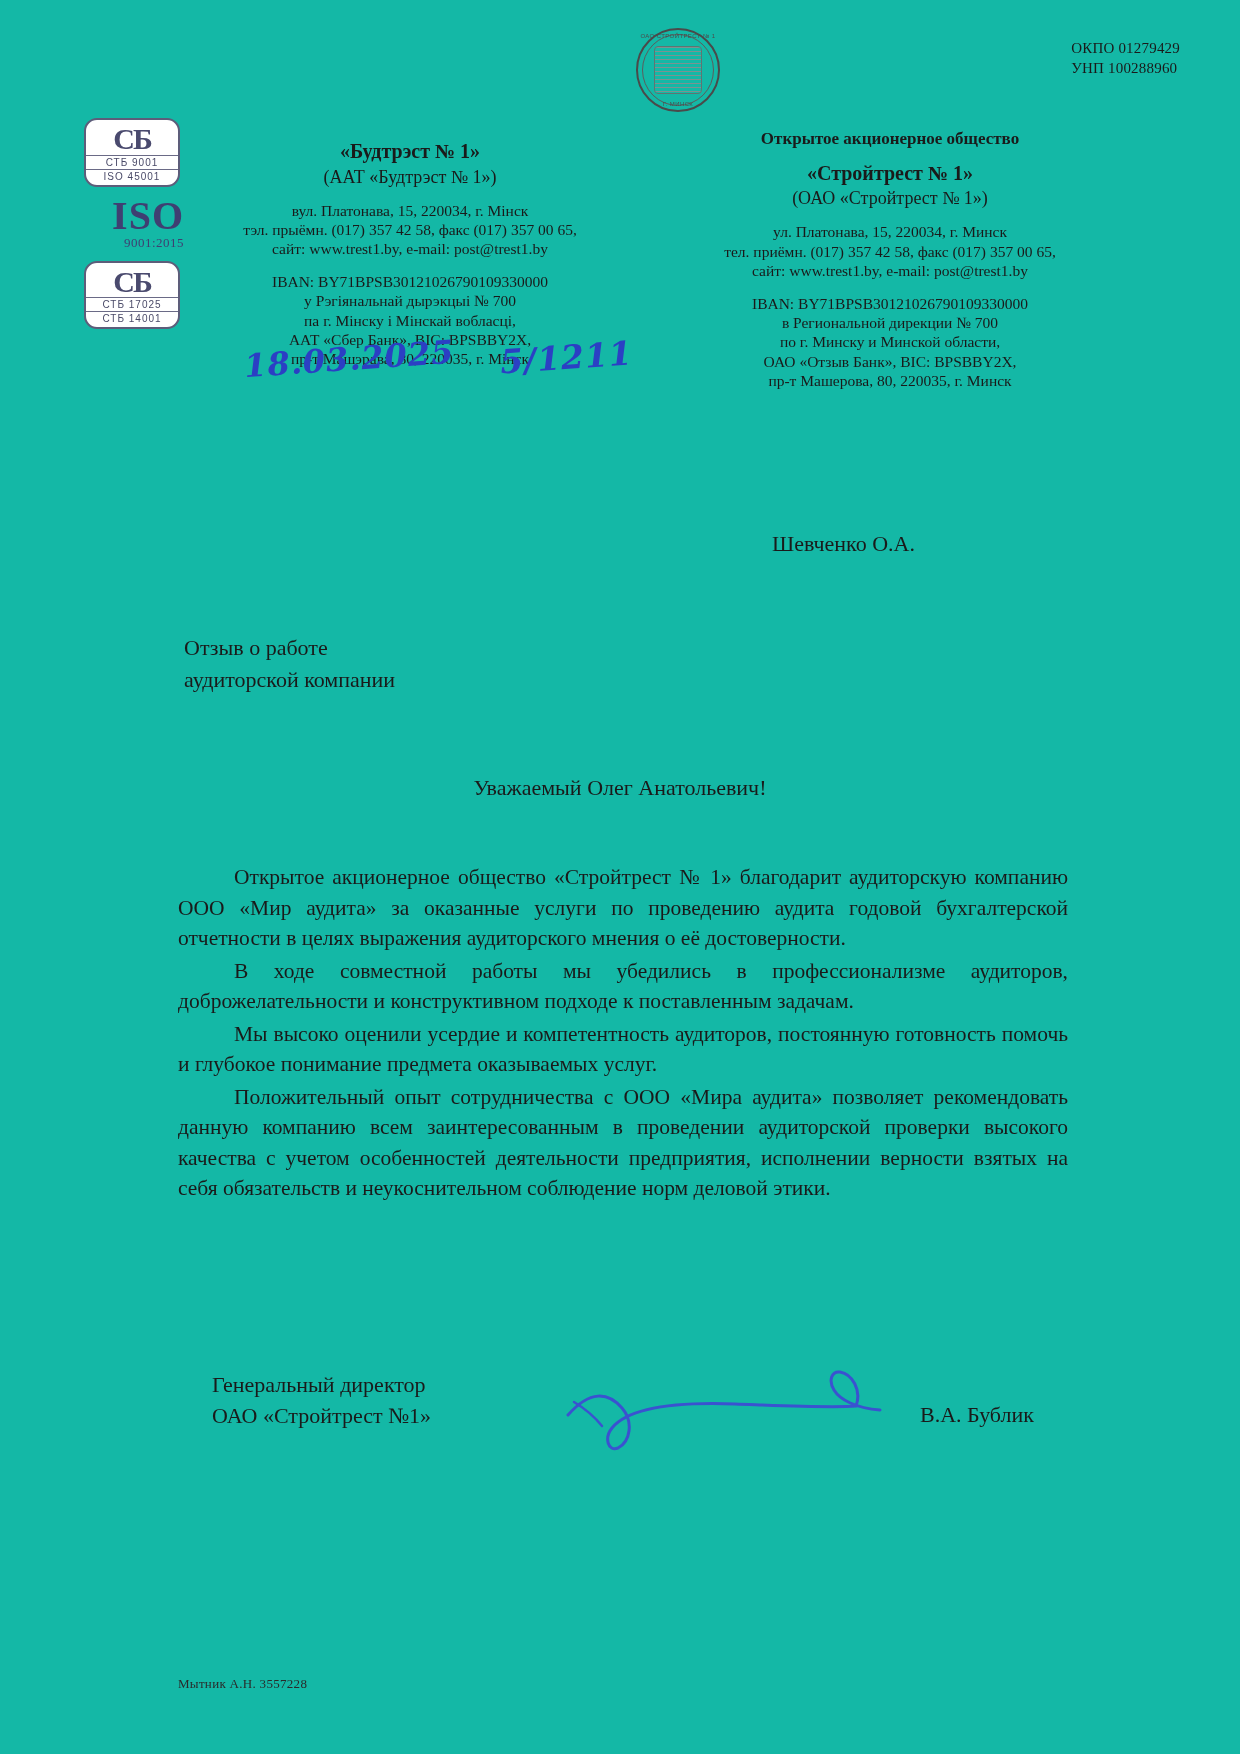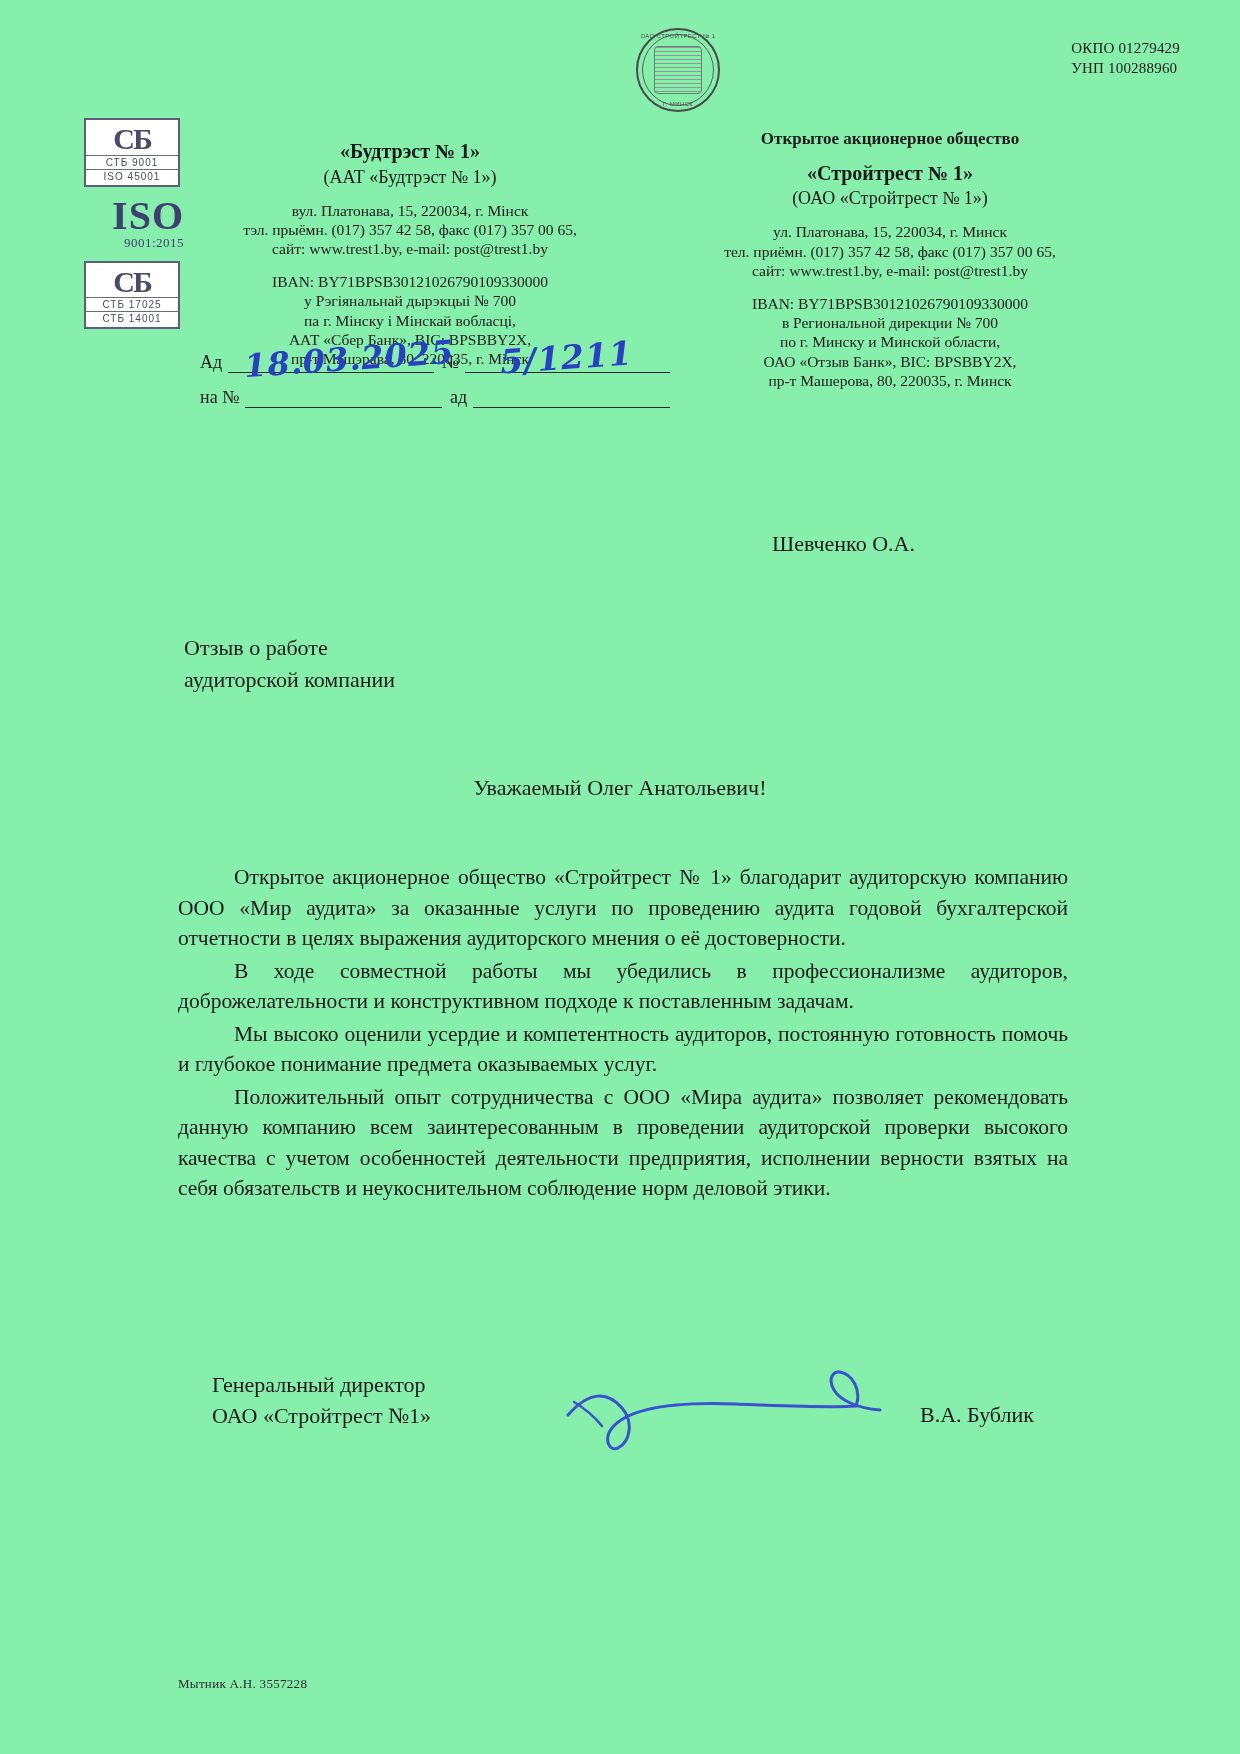--- a/index.html
+++ b/index.html
@@ -12,21 +12,21 @@
     height: 1754px;
     position: relative;
     font-family: "Liberation Serif", serif;
     color: #1a1a1a;
     overflow: hidden;
   }
 
   .page {
     position: absolute;
     inset: 0;
-    background: #86efac;
+    background: #14b8a6;
   }
 
   
   .okpo {
     position: absolute;
     top: 38px;
     right: 60px;
     text-align: left;
     font-size: 15px;
     line-height: 1.35;
@@ -78,21 +78,21 @@
   .certs {
     position: absolute;
     left: 84px;
     top: 118px;
     width: 110px;
   }
   .cert-box {
     width: 92px;
     margin-bottom: 10px;
     border: 2px solid #5d5d7a;
-    border-radius: 0;
+    border-radius: 13px;
     text-align: center;
     color: #4a4a68;
     background: #fff;
     padding-bottom: 2px;
   }
   .cert-logo {
     font-family: "Liberation Serif", serif;
     font-size: 30px;
     font-weight: bold;
     letter-spacing: -2px;
@@ -315,34 +315,20 @@
     </div>
     <div class="bank">
       <div>IBAN: BY71BPSB30121026790109330000</div>
       <div>в Региональной дирекции № 700</div>
       <div>по г. Минску и Минской области,</div>
       <div>ОАО «Отзыв Банк», BIC: BPSBBY2X,</div>
       <div>пр-т Машерова, 80, 220035, г. Минск</div>
     </div>
   </div>
 
-  <div class="datelines">
-    <div class="dl-row">
-      <span class="dl-label">Ад</span>
-      <span class="dl-rule"></span>
-      <span class="dl-label" style="padding-left:8px;">№</span>
-      <span class="dl-rule"></span>
-    </div>
-    <div class="dl-row">
-      <span class="dl-label">на №</span>
-      <span class="dl-rule"></span>
-      <span class="dl-label" style="padding-left:8px;">ад</span>
-      <span class="dl-rule"></span>
-    </div>
-  </div>
 
   <div class="hand date">18.03.2025</div>
   <div class="hand num">5/1211</div>
 
   <div class="addressee">
     <div>Шевченко О.А.</div>
   </div>
 
   <div class="subject">
     <div>Отзыв о работе</div>

